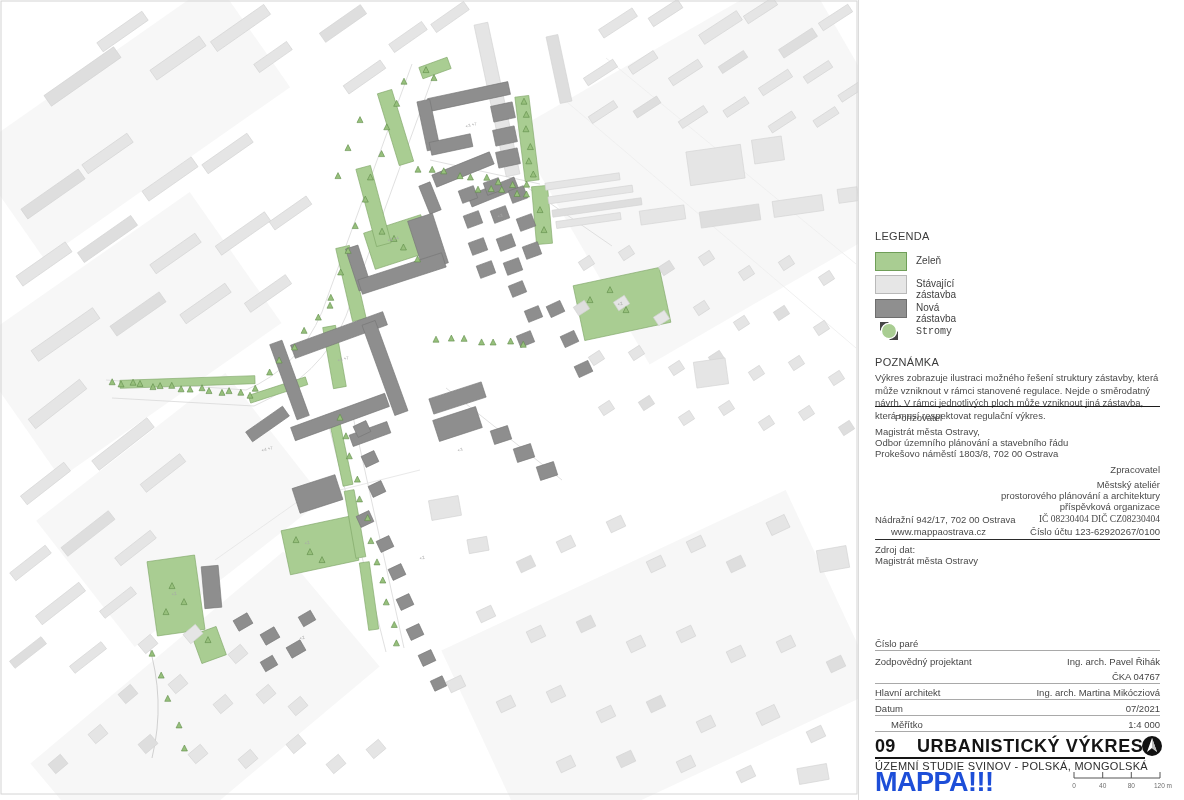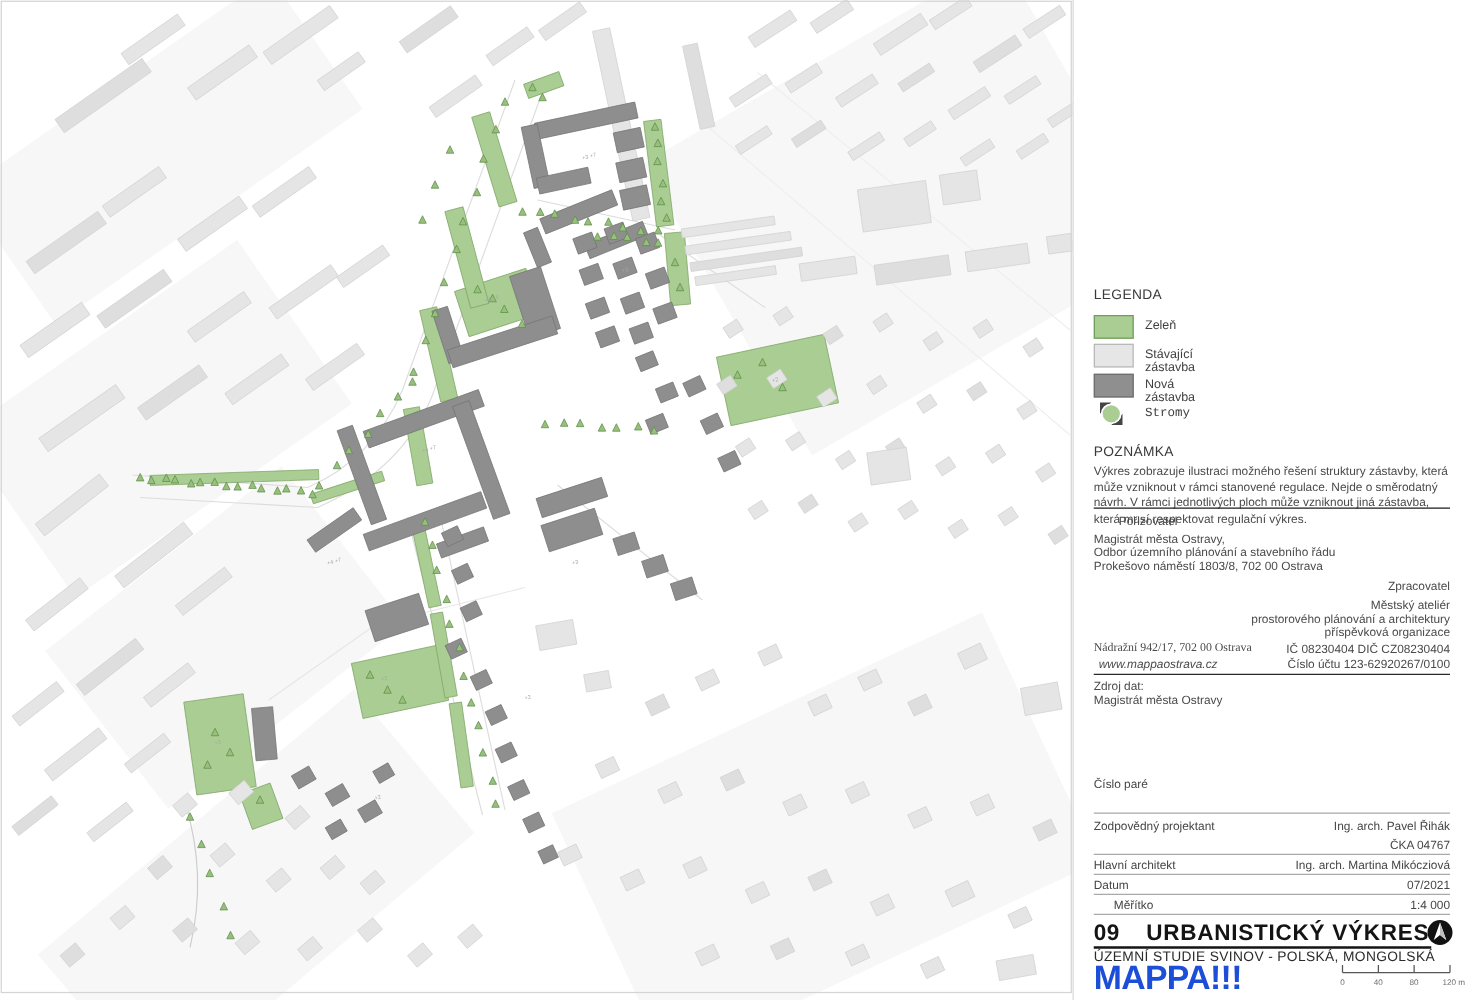--- a/index.html
+++ b/index.html
@@ -413,31 +413,31 @@
 
   <div class="abs small-t" style="top:412px;left:0;padding-left:20px;">Pořizovatel</div>
   <div class="abs small-t" style="top:426px;left:0;">Magistrát města Ostravy,</div>
   <div class="abs small-t" style="top:437px;left:0;">Odbor územního plánování a stavebního řádu</div>
   <div class="abs small-t" style="top:448px;left:0;">Prokešovo náměstí 1803/8, 702 00 Ostrava</div>
 
   <div class="abs small-t right-t" style="top:464px;right:0;">Zpracovatel</div>
   <div class="abs small-t right-t" style="top:479px;right:0;">Městský ateliér</div>
   <div class="abs small-t right-t" style="top:490px;right:0;">prostorového plánování a architektury</div>
   <div class="abs small-t right-t" style="top:501px;right:0;">příspěvková organizace</div>
-  <div class="abs small-t" style="top:514px;left:0;font-family:Liberation Serif, serif;">Nádražní 942/17, 702 00 Ostrava</div>
-  <div class="abs small-t" style="top:526px;left:4px;font-style:italic;">www.mappaostrava.cz</div>
-  <div class="abs small-t right-t" style="top:514px;right:0;">IČ 08230404 DIČ CZ08230404</div>
+  <div class="abs small-t" style="top:514px;left:0;">Nádražní 942/17, 702 00 Ostrava</div>
+  <div class="abs small-t" style="top:526px;left:16px;">www.mappaostrava.cz</div>
+  <div class="abs small-t right-t" style="top:514px;right:0;font-family:Liberation Serif, serif;">IČ 08230404 DIČ CZ08230404</div>
   <div class="abs small-t right-t" style="top:526px;right:0;">Číslo účtu 123-62920267/0100</div>
 
   <div class="hline dark" style="top:539px;"></div>
 
   <div class="abs small-t" style="top:544px;left:0;">Zdroj dat:</div>
   <div class="abs small-t" style="top:555px;left:0;">Magistrát města Ostravy</div>
 
-  <div class="tbl-label" style="top:622px;">Číslo paré</div>
+  <div class="tbl-label" style="top:638px;">Číslo paré</div>
   <div class="hline gray" style="top:650px;"></div>
 
   <div class="tbl-label" style="top:656px;">Zodpovědný projektant</div>
   <div class="tbl-value" style="top:656px;">Ing. arch. Pavel Řihák</div>
   <div class="tbl-value" style="top:671px;">ČKA 04767</div>
   <div class="hline gray" style="top:683px;"></div>
 
   <div class="tbl-label" style="top:687px;">Hlavní architekt</div>
   <div class="tbl-value" style="top:687px;">Ing. arch. Martina Mikócziová</div>
   <div class="hline gray" style="top:699px;"></div>

